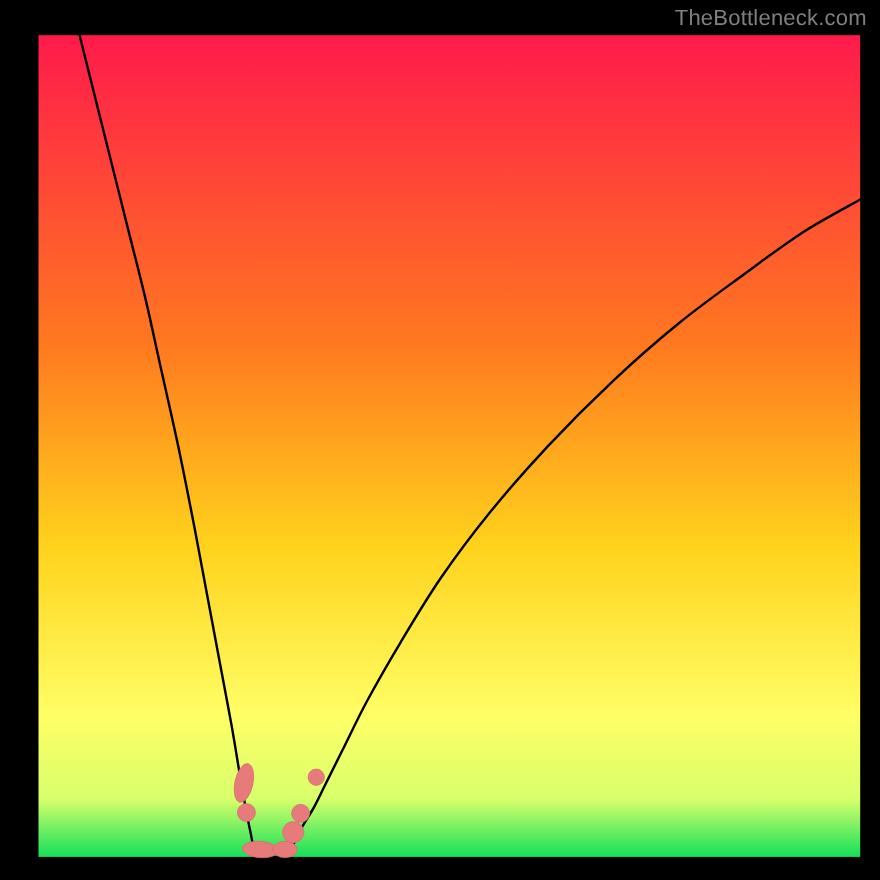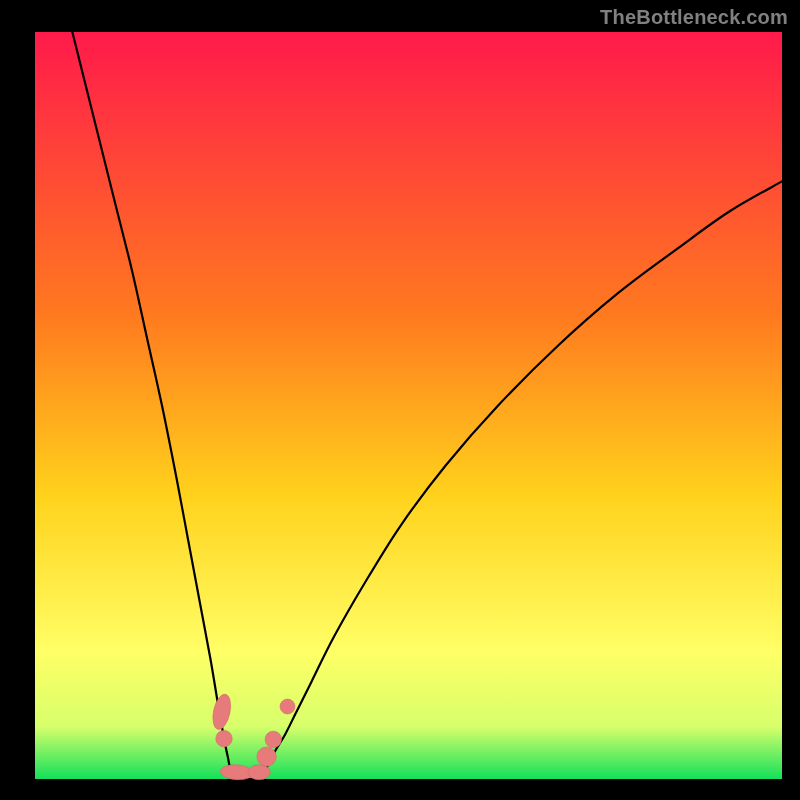--- a/index.html
+++ b/index.html
@@ -17,21 +17,21 @@
     width: 800px;
     height: 800px;
     background: #000;
   }
   .watermark {
     position: absolute;
     top: 6px;
     right: 12px;
     font-family: Arial, Helvetica, sans-serif;
     font-size: 20px;
-    font-weight: 700;
+    font-weight: 400;
     color: #808080;
     letter-spacing: 0.2px;
   }
   svg {
     position: absolute;
     left: 0;
     top: 0;
   }
 </style>
 </head>

